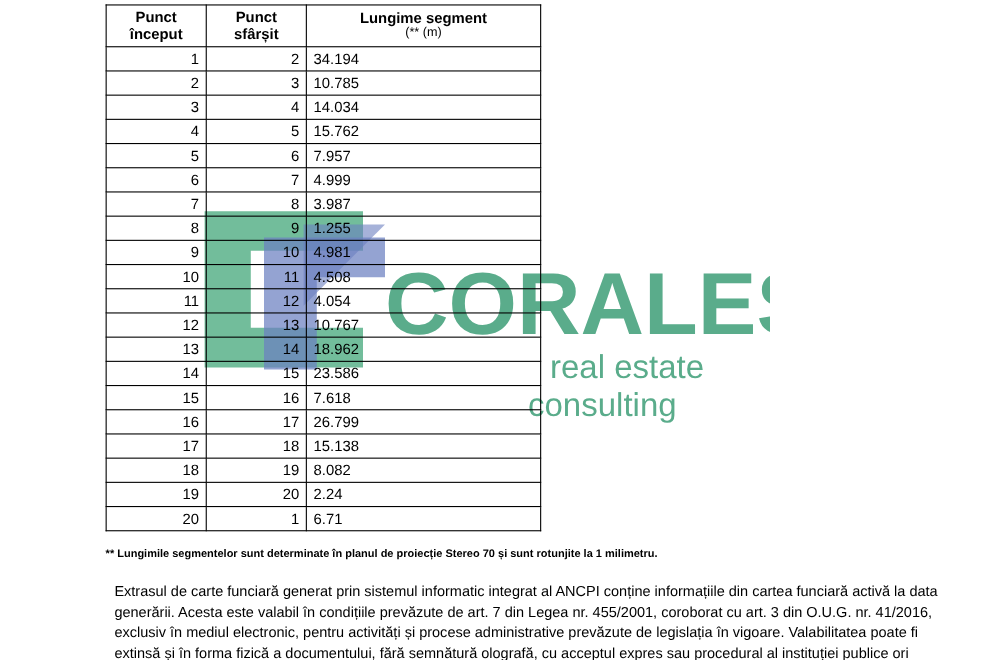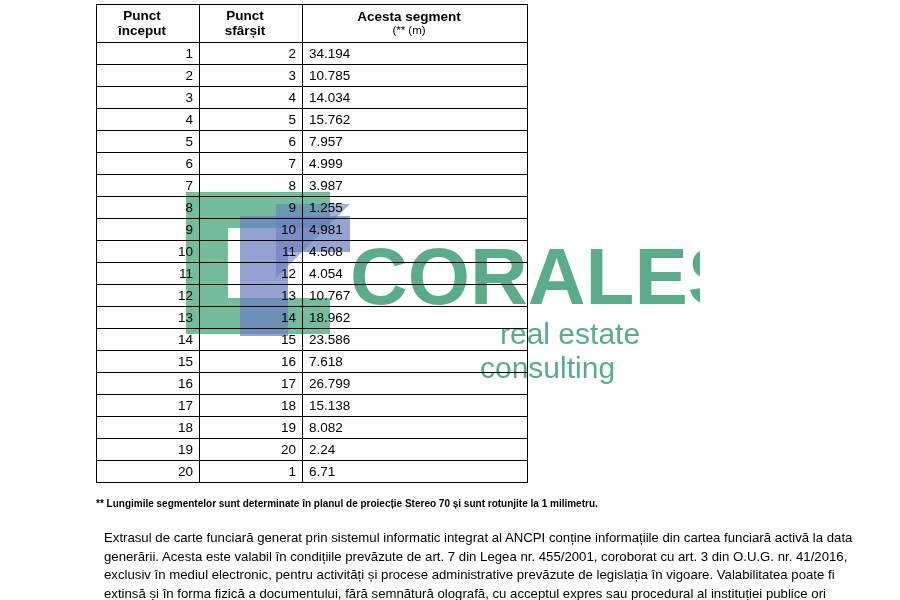--- a/index.html
+++ b/index.html
@@ -48,21 +48,21 @@
   .seg-table th, .seg-table td {
     border: 1px solid #000000;
     padding: 1px 6px 2px 6px;
     background: transparent;
   }
   .seg-table th {
     font-weight: bold;
     text-align: center;
     line-height: 1.12;
     vertical-align: middle;
-    padding: 3px 18px 4px 6px;
+    padding: 3px 6px 4px 6px;
   }
   .col-a { width: 78px; text-align: right; }
   .col-b { width: 78px; text-align: right; }
   .col-c { width: 200px; text-align: left; }
 
   .seg-table td { height: 18px; }
 
   .unit-sub { font-weight: normal; font-size: 11.5px; }
 
   
@@ -115,21 +115,21 @@
       <tr>
         <th class="col-a">
           <div>Punct</div>
           <div>început</div>
         </th>
         <th class="col-b">
           <div>Punct</div>
           <div>sfârșit</div>
         </th>
         <th class="col-c">
-          <div>Acesta segment</div>
+          <div>Lungime segment</div>
           <div class="unit-sub">(** (m)</div>
         </th>
       </tr>
     </thead>
     <tbody>
         <tr>
           <td class="col-a">1</td>
           <td class="col-b">2</td>
           <td class="col-c">34.194</td>
         </tr>

